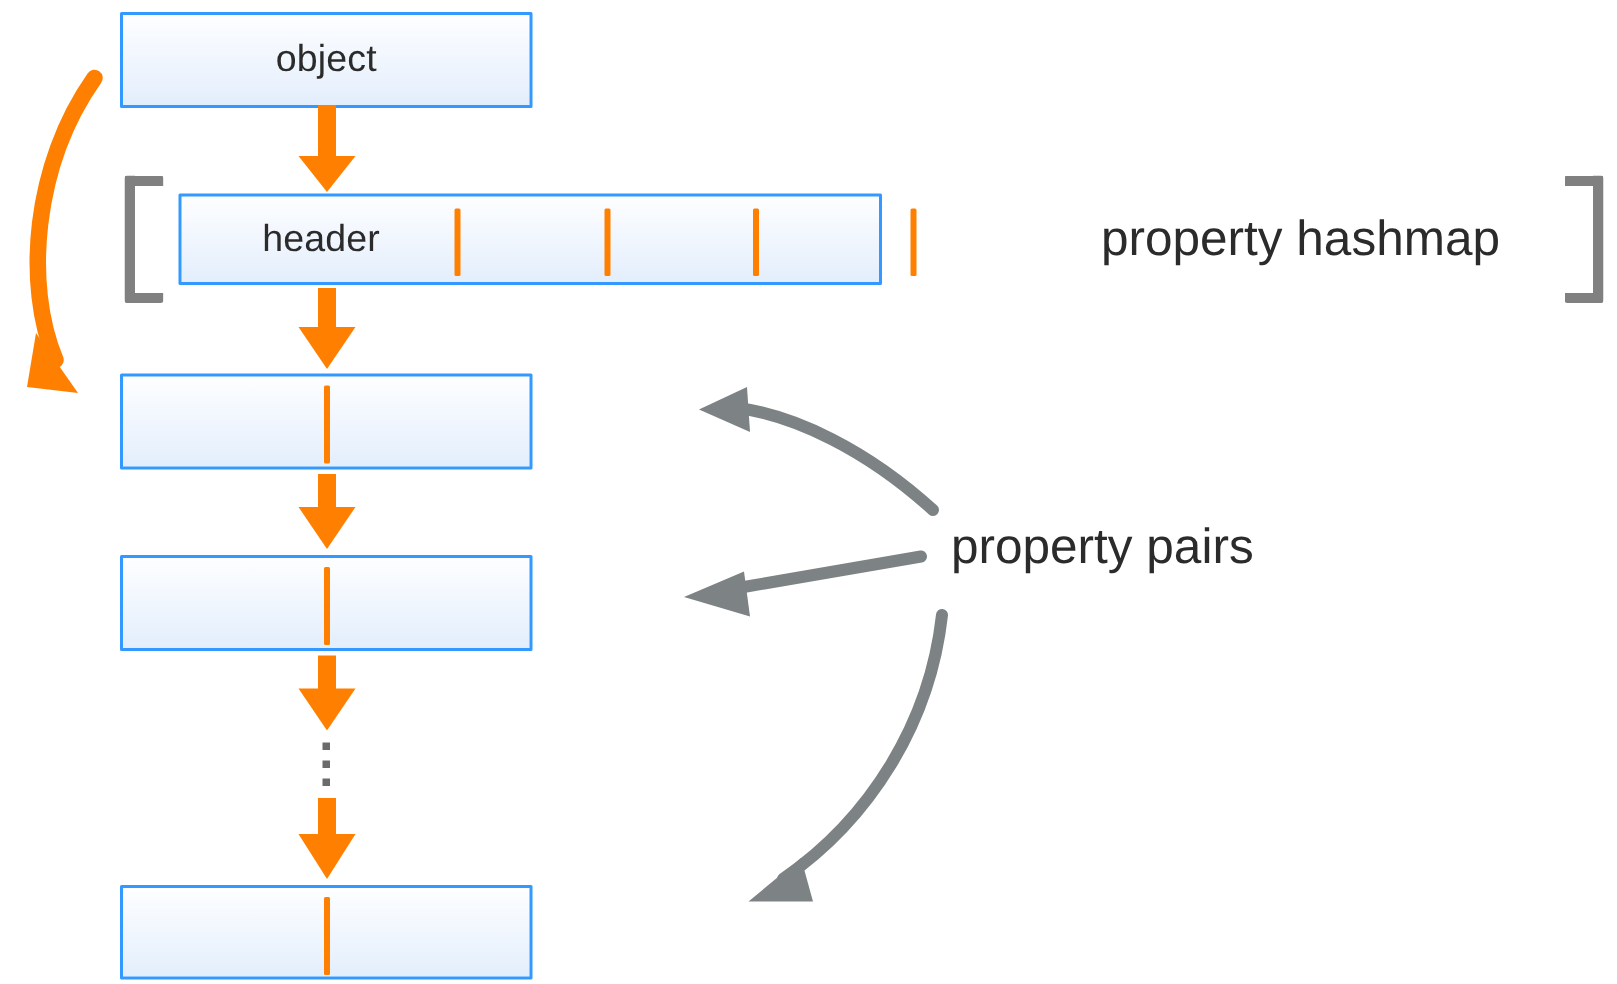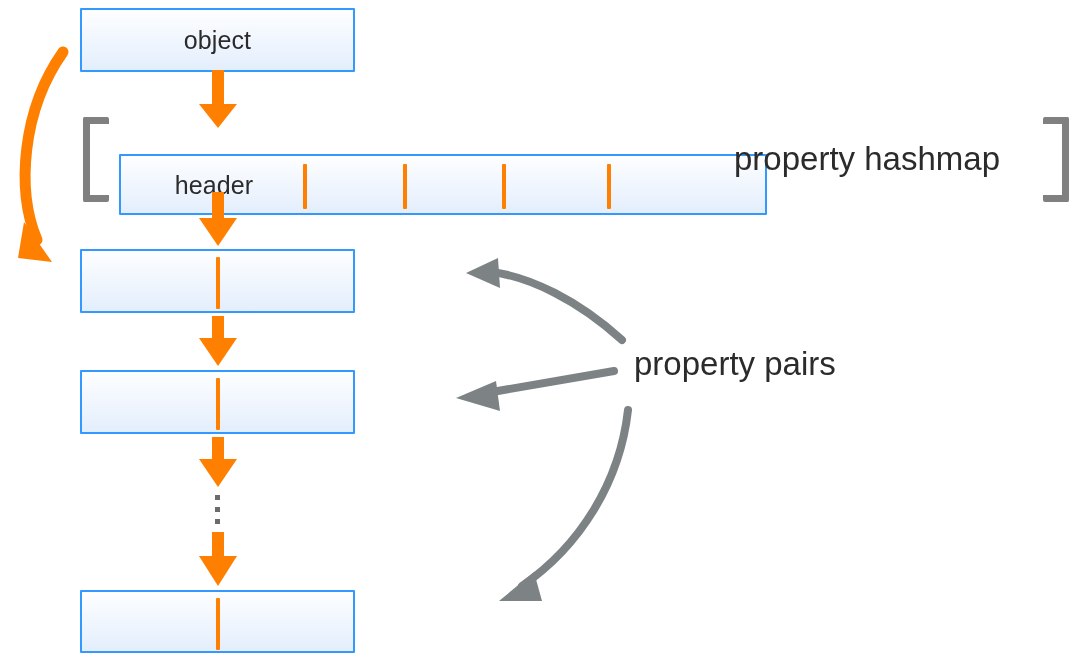--- a/index.html
+++ b/index.html
@@ -102,21 +102,21 @@
 </style>
 </head>
 <body>
 
 <div id="stage">
 
   <div class="box" style="left:80px; top:8px; width:275px; height:64px;">
     <div class="box-label">object</div>
   </div>
 
-  <div class="box" style="left:119px; top:129px; width:648px; height:61px;margin-top:25px;">
+  <div class="box" style="left:119px; top:129px; width:469px; height:61px;">
     <div class="box-label shifted" style="left:0; width:186px; text-align:center;">header</div>
     <div class="tick" style="left:182px; top:8px; height:45px;"></div>
     <div class="tick" style="left:282px; top:8px; height:45px;"></div>
     <div class="tick" style="left:381px; top:8px; height:45px;"></div>
     <div class="tick" style="left:486px; top:8px; height:45px;"></div>
   </div>
 
   <div class="box" style="left:80px; top:249px; width:275px; height:64px;">
     <div class="divider" style="left:134px; top:6px; height:52px;"></div>
     <div class="box-label"></div>

